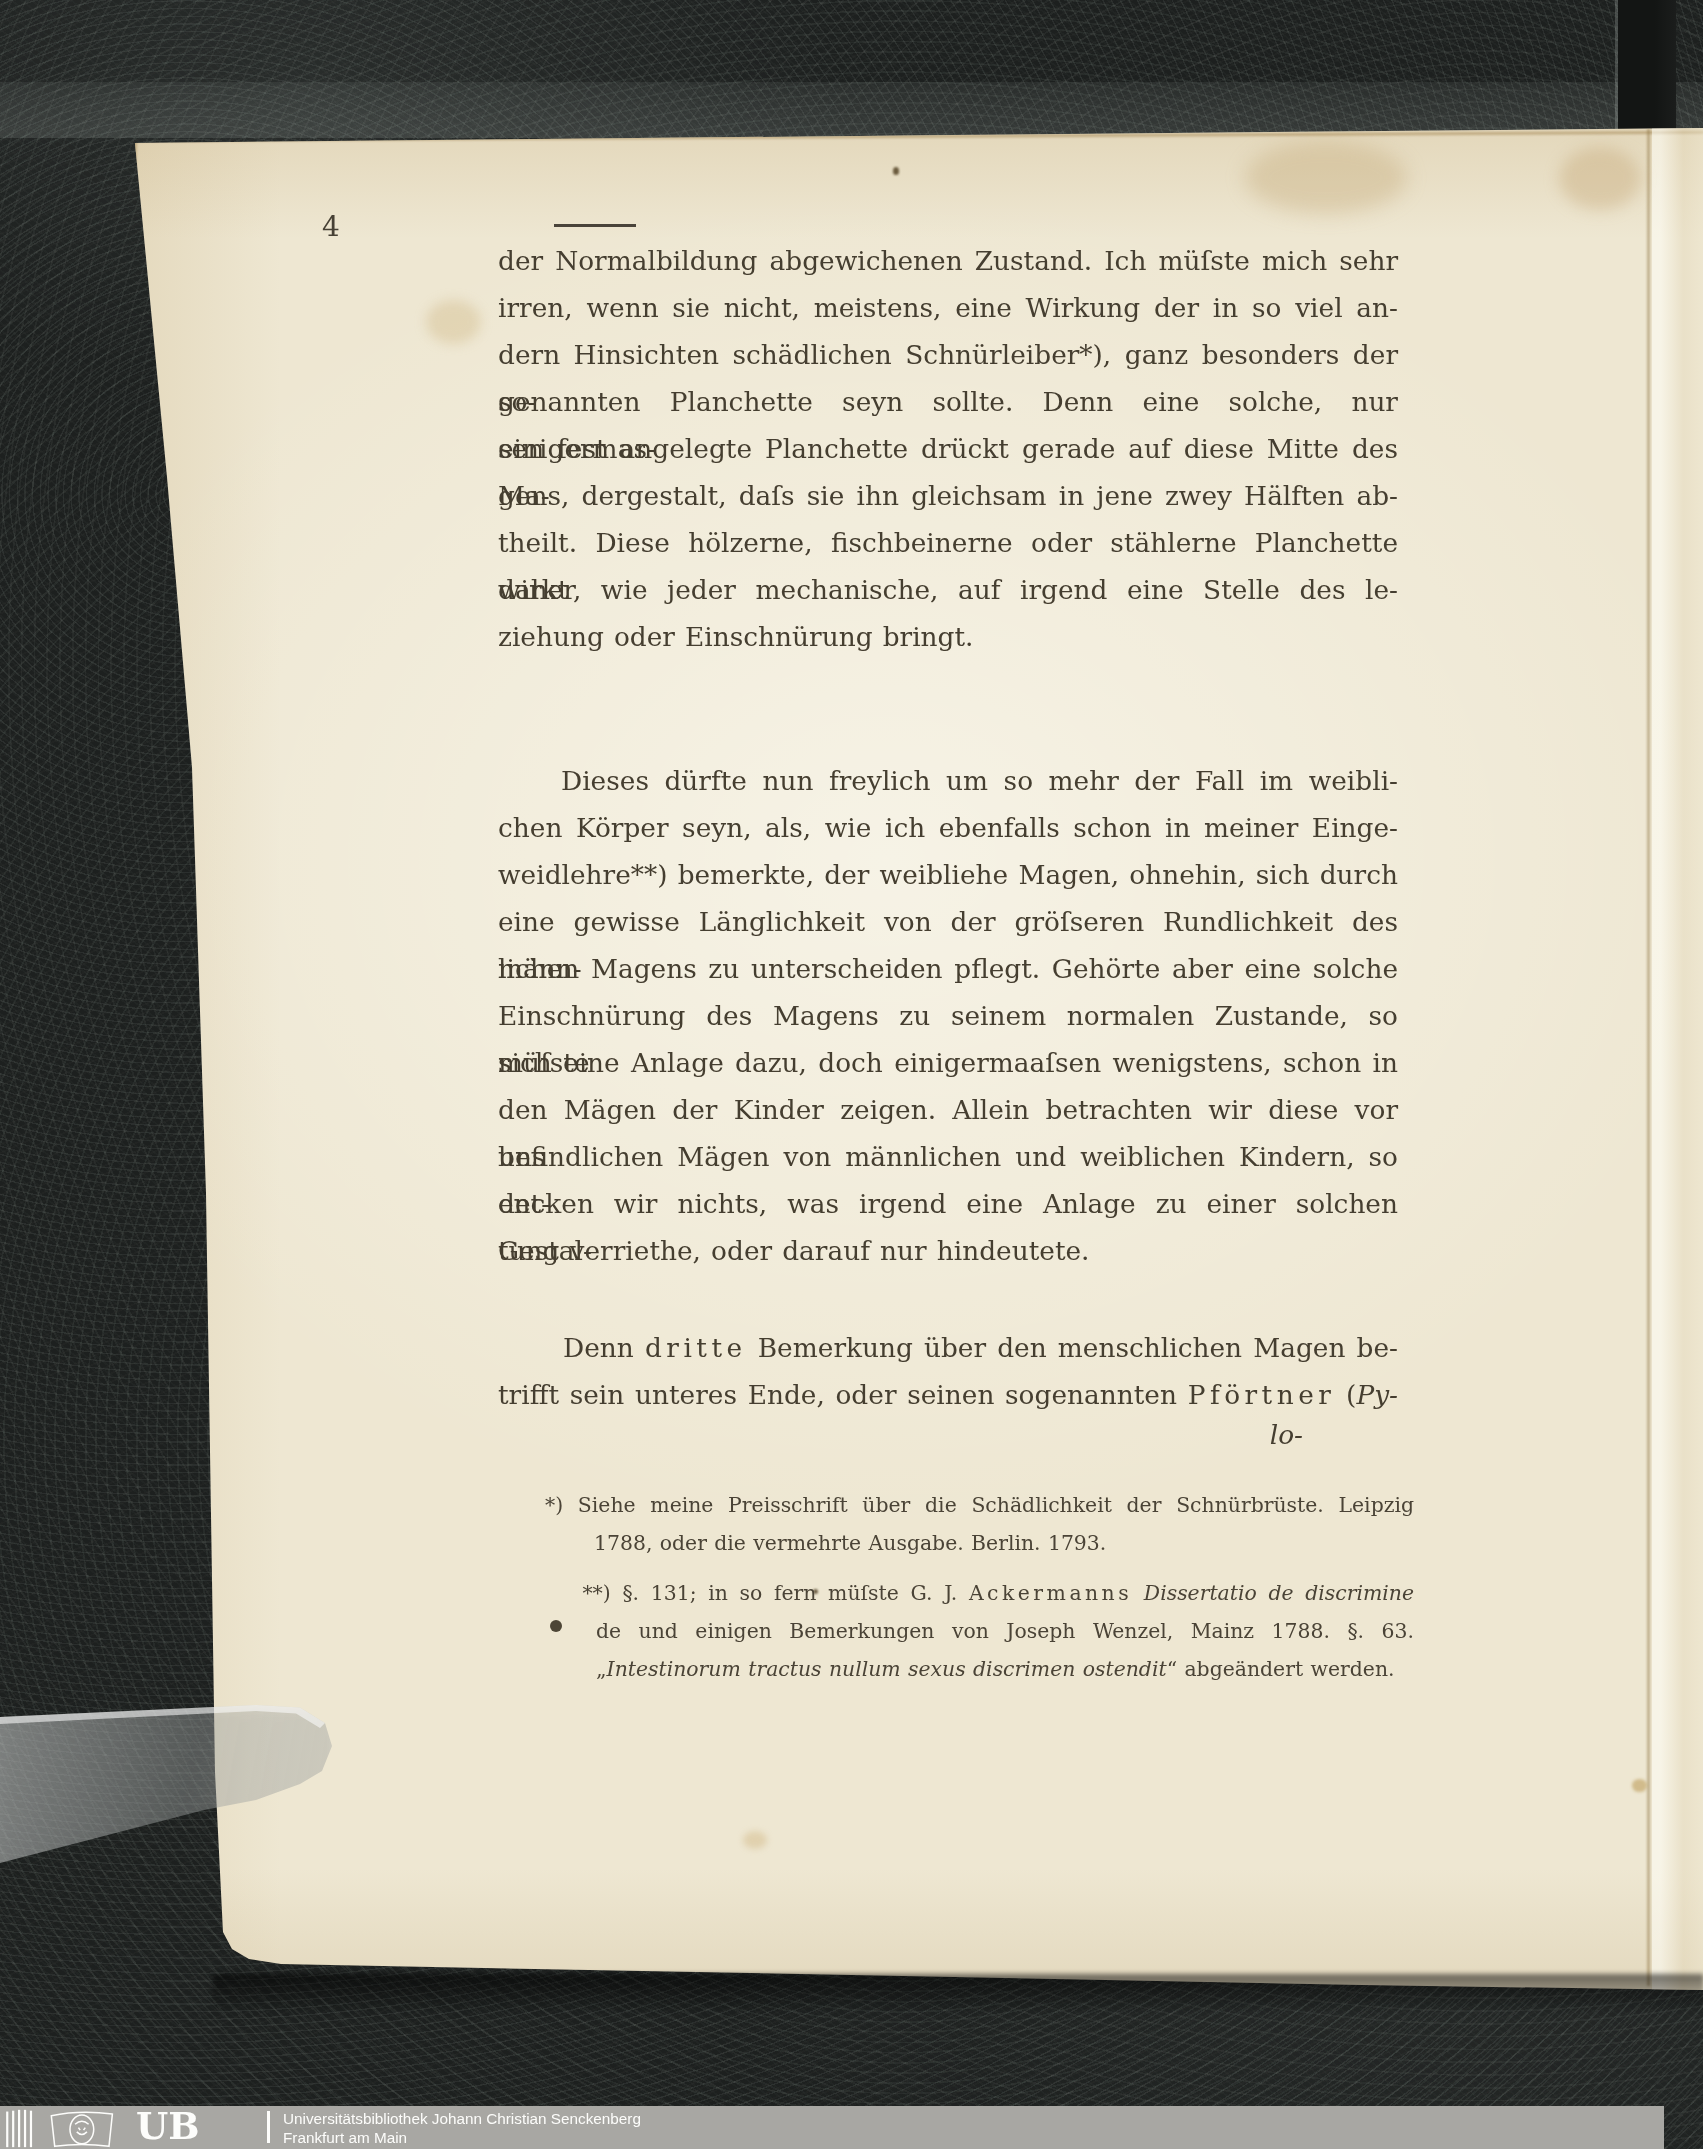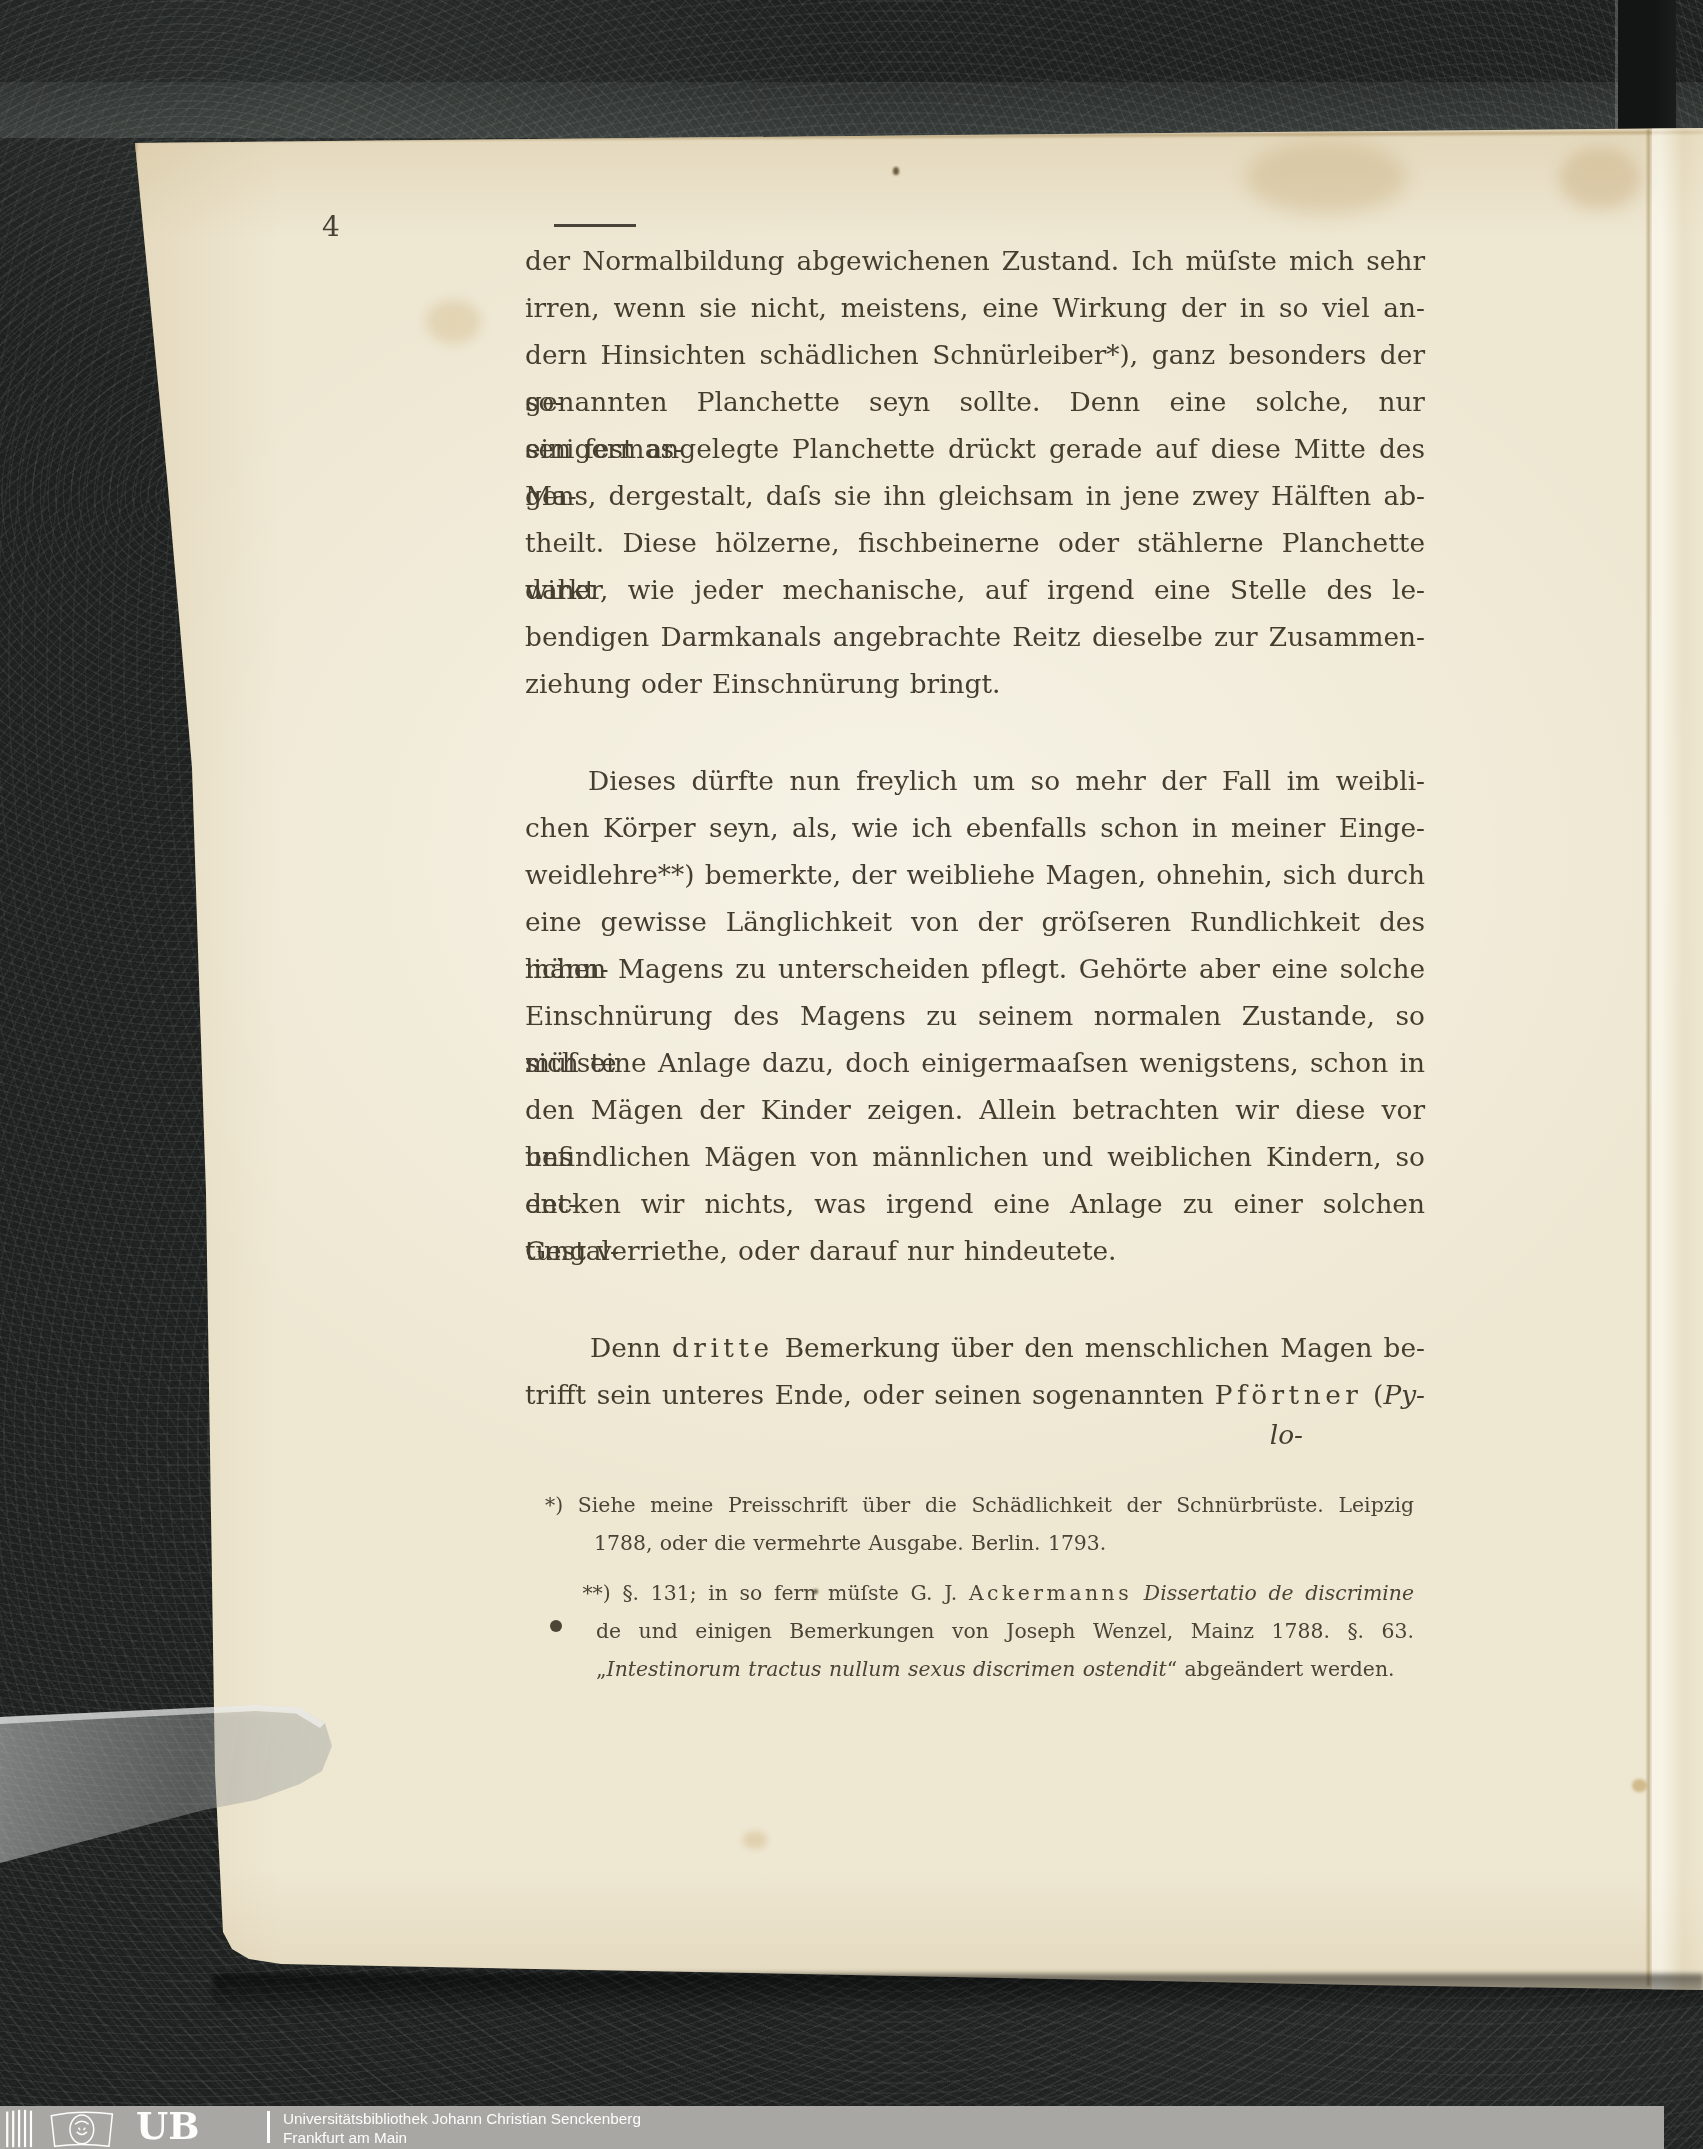--- a/index.html
+++ b/index.html
@@ -71,21 +71,21 @@
 
   
   #page-number{
     left:322px;top:210px;width:51px;
     font-size:28px;color:#474135;
   }
   #section-rule{
     left:554px;top:224px;width:82px;height:3.4px;background:#4a443a;
   }
   .textblock{color:#453e30;}
-  .body-text{left:525px;width:900px;font-size:26.4px;word-spacing:1.7px;}
+  .body-text{left:498px;width:900px;font-size:26.4px;word-spacing:1.7px;}
   .body-text .line{height:47px;line-height:47px;white-space:nowrap0;}
   #p1{top:237px;}
   #p2{top:757px;}
   #p3{top:1324px;}
   .line{text-align:justify;text-align-last:justify;}
   #p1 .line:last-child, #p2 .line:last-child,
   #fn1 .line:last-child, #fn2 .line:last-child{text-align-last:left;}
   #p2 .line:first-child{text-indent:63px;}
   #p3 .line:first-child{text-indent:65px;}
   #catchword{
@@ -157,21 +157,20 @@
 
   <div class="abs textblock body-text" id="p1">
       <div class="line"><span>der Normalbildung abgewichenen Zustand.  Ich müſste mich sehr</span></div>
       <div class="line"><span>irren, wenn sie nicht, meistens, eine Wirkung der in so viel an-</span></div>
       <div class="line"><span>dern Hinsichten schädlichen Schnürleiber*), ganz besonders der so-</span></div>
       <div class="line"><span>genannten Planchette seyn sollte. Denn eine solche, nur einigermas-</span></div>
       <div class="line"><span>sen fest angelegte Planchette drückt gerade auf diese Mitte des Ma-</span></div>
       <div class="line"><span>gens, dergestalt, daſs sie ihn gleichsam in jene zwey Hälften ab-</span></div>
       <div class="line"><span>theilt. Diese hölzerne, fischbeinerne oder stählerne Planchette wirkt</span></div>
       <div class="line"><span>daher, wie jeder mechanische, auf irgend eine Stelle des le-</span></div>
-      <div class="line"><span>bendigen Darmkanals angebrachte Reitz dieselbe zur Zusammen-</span></div>
       <div class="line"><span>ziehung oder Einschnürung bringt.</span></div>
     </div>
   <div class="abs textblock body-text" id="p2">
       <div class="line"><span>Dieses dürfte nun freylich um so mehr der Fall im weibli-</span></div>
       <div class="line"><span>chen Körper seyn, als, wie ich ebenfalls schon in meiner Einge-</span></div>
       <div class="line"><span>weidlehre**) bemerkte, der weibliehe Magen, ohnehin, sich durch</span></div>
       <div class="line"><span>eine gewisse Länglichkeit von der gröſseren Rundlichkeit des männ-</span></div>
       <div class="line"><span>lichen Magens zu unterscheiden pflegt.  Gehörte aber eine solche</span></div>
       <div class="line"><span>Einschnürung des Magens zu seinem normalen Zustande, so müſste</span></div>
       <div class="line"><span>sich eine Anlage dazu, doch einigermaaſsen wenigstens, schon in</span></div>

